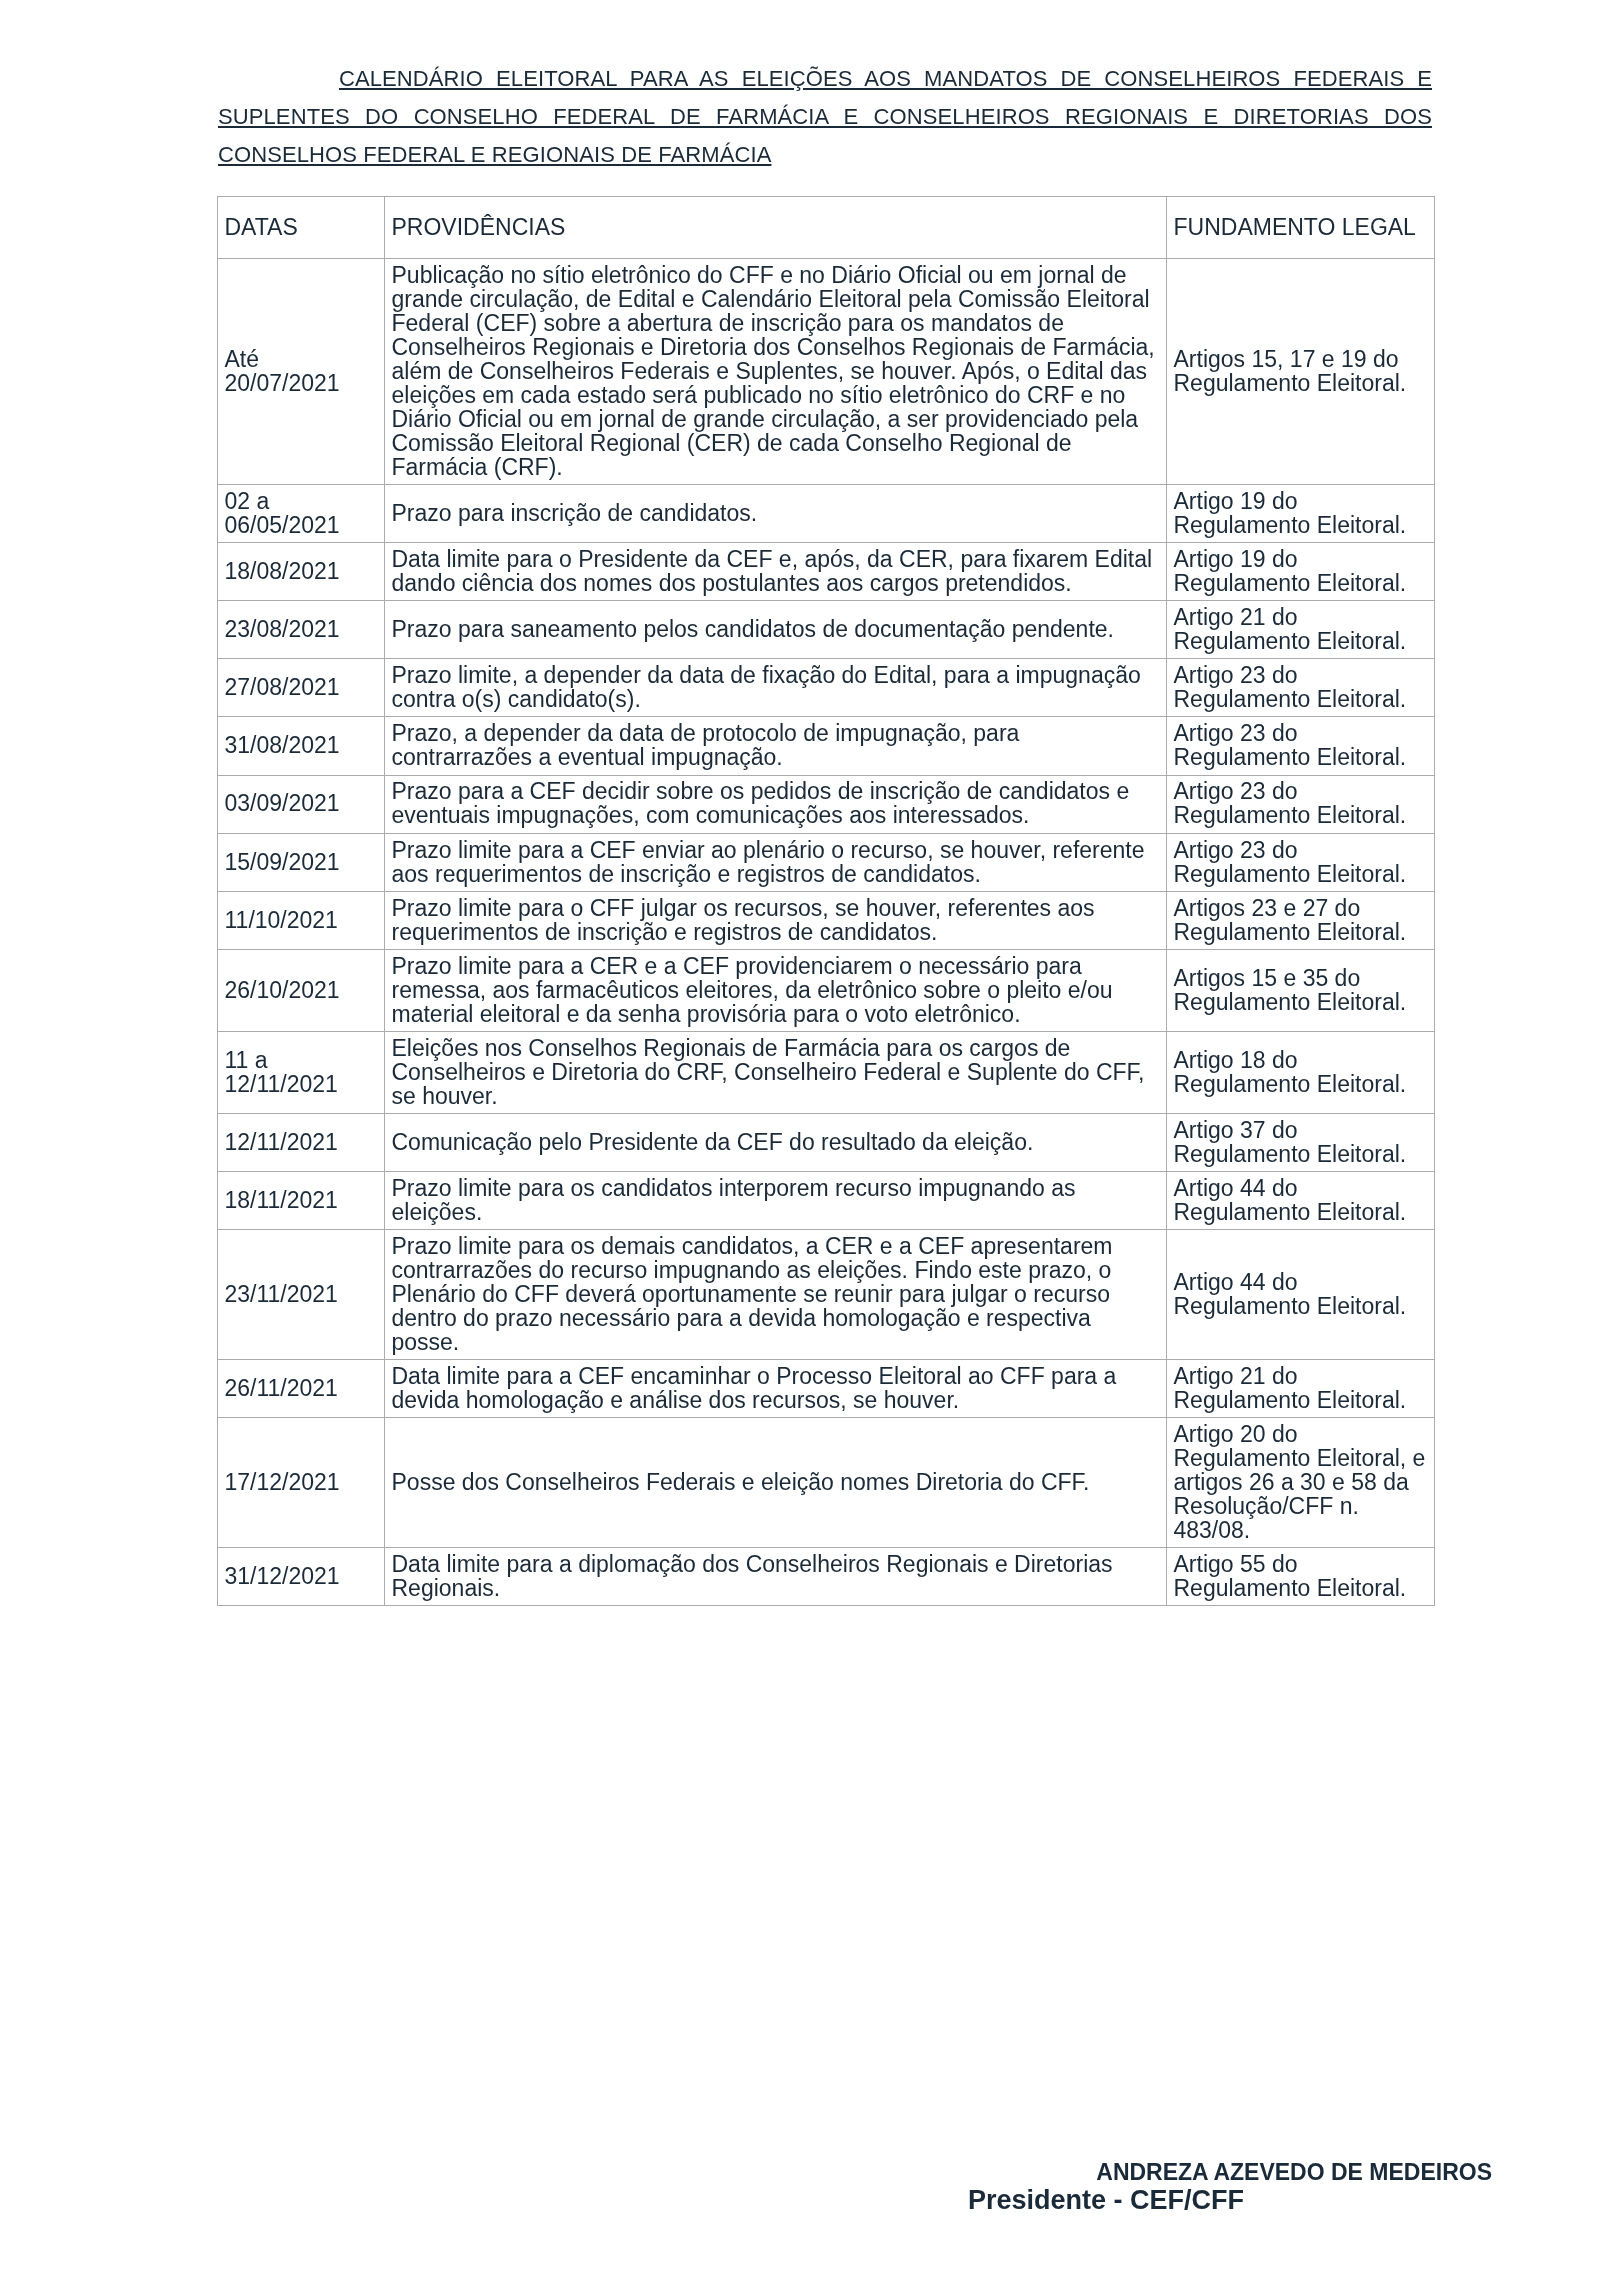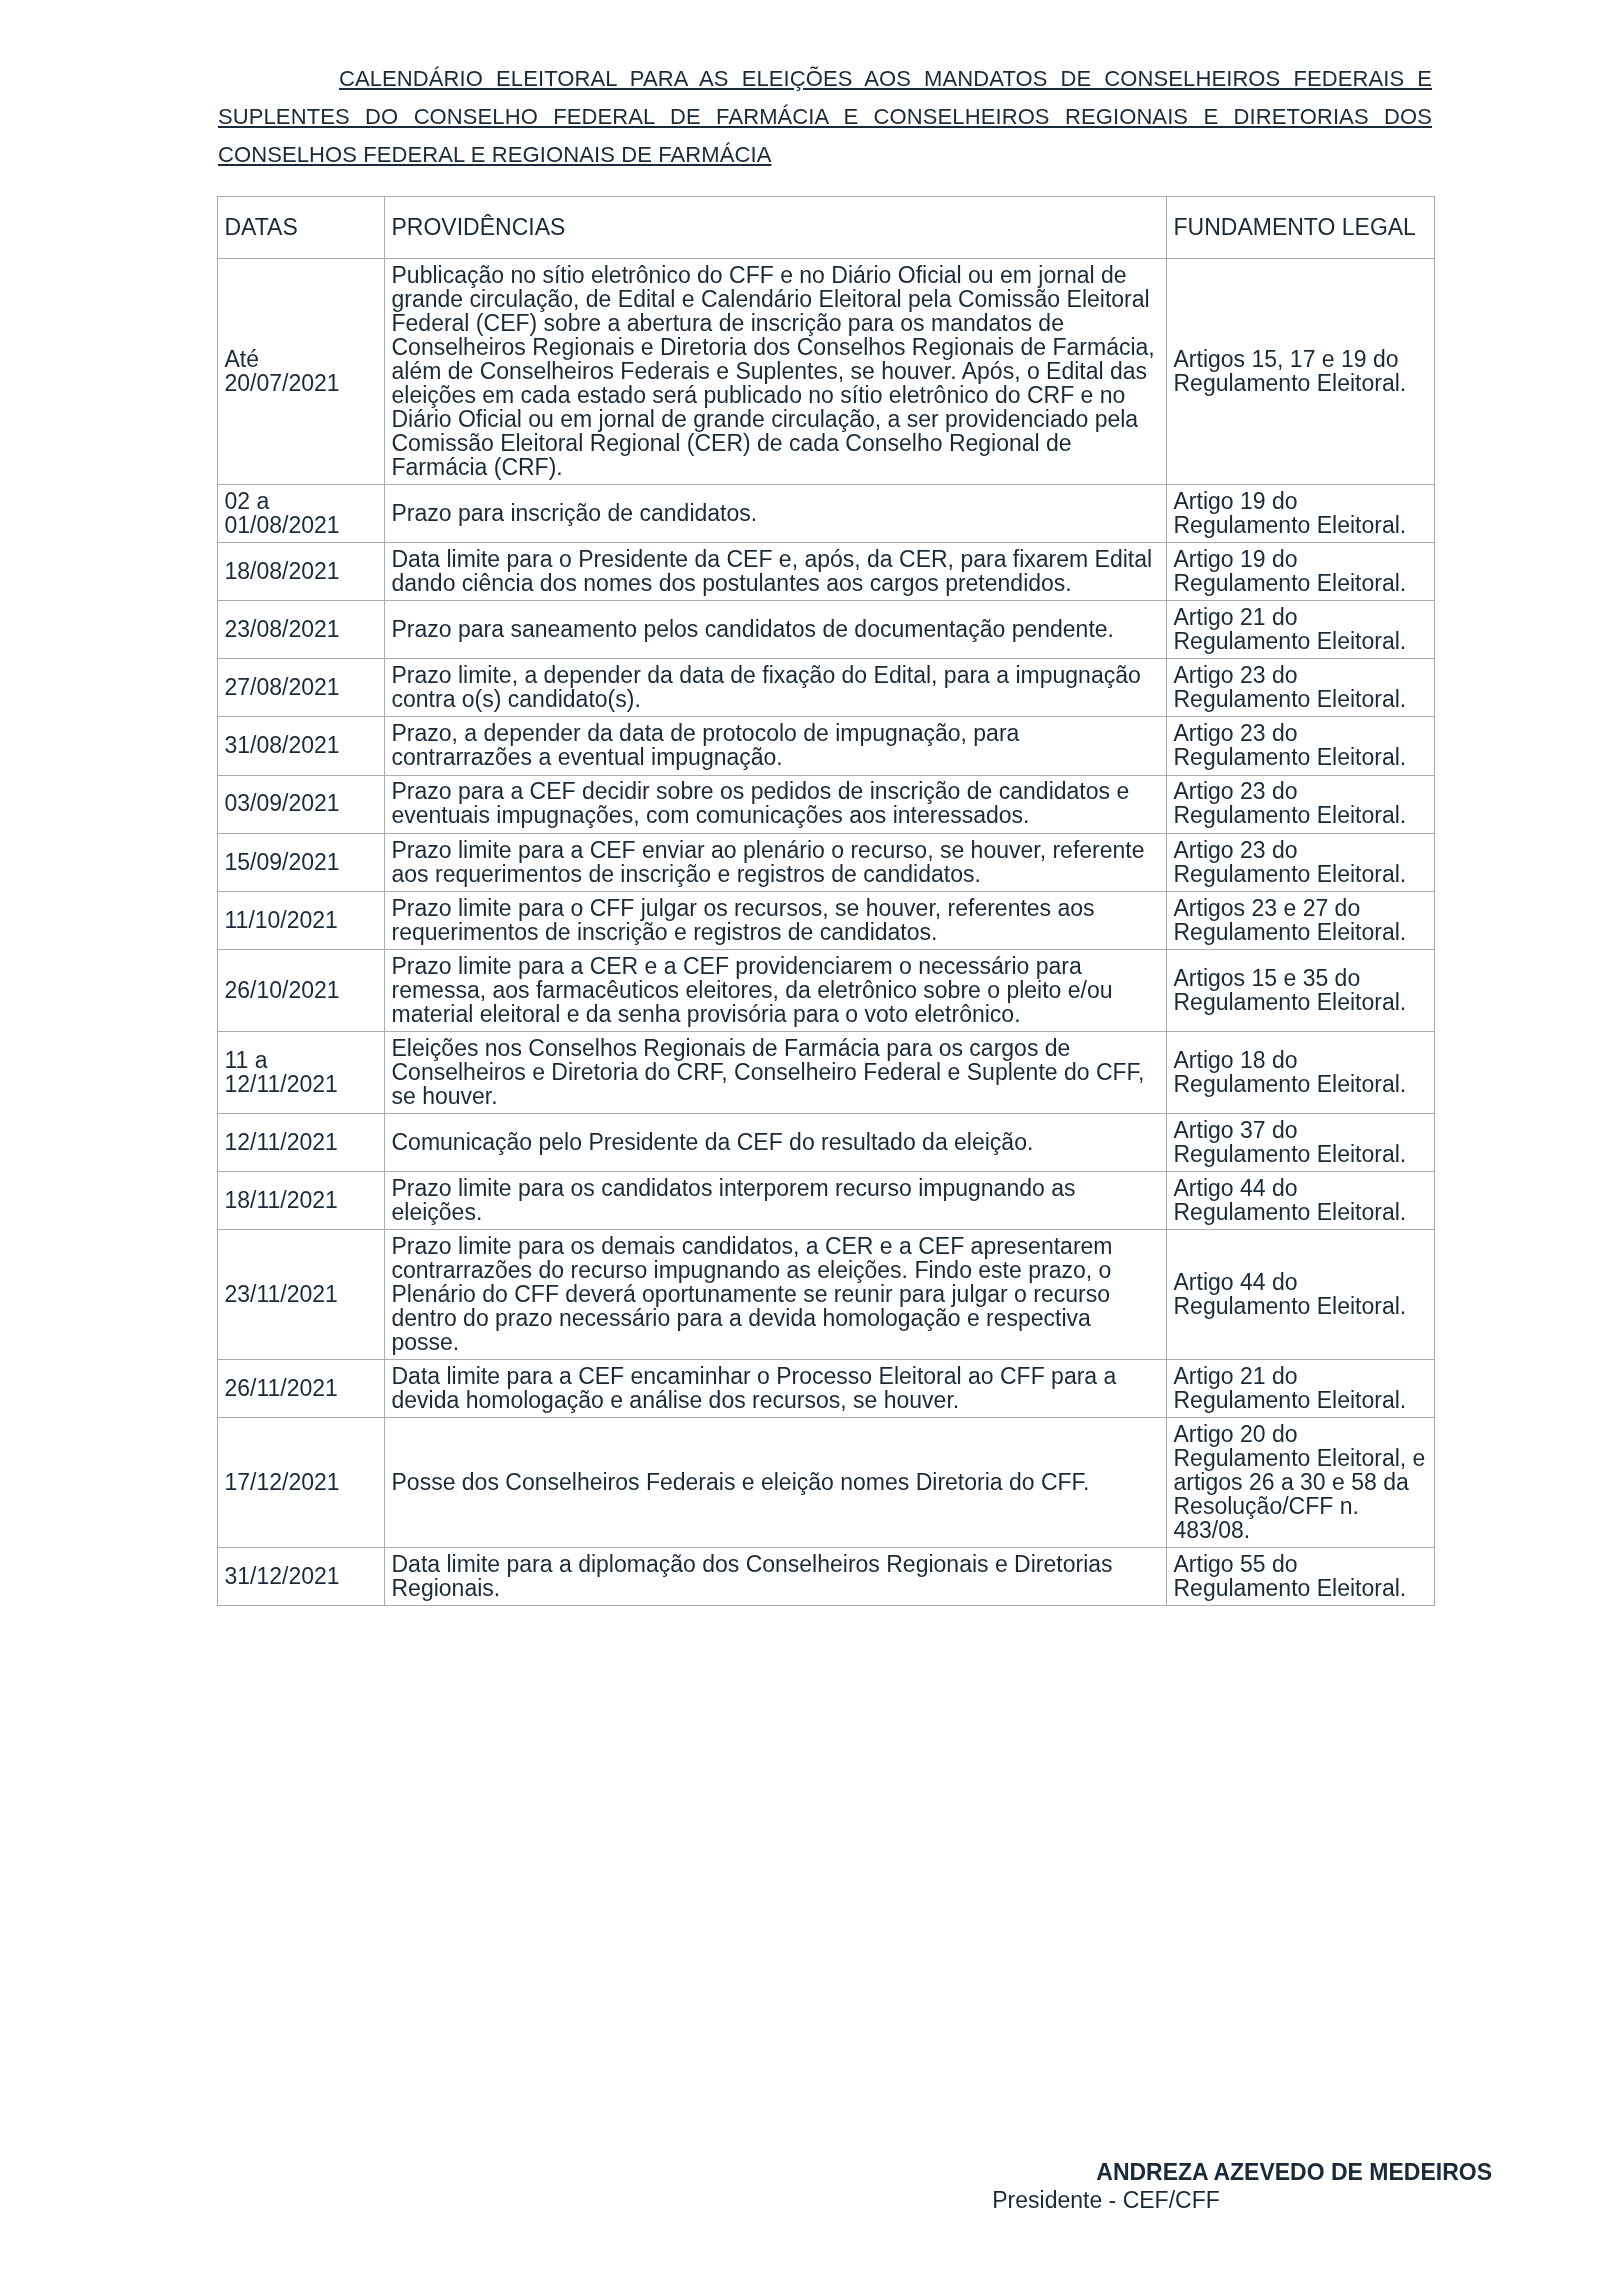--- a/index.html
+++ b/index.html
@@ -25,21 +25,21 @@
   table.cal col.c1 { width: 167px; }
   table.cal col.c2 { width: 782px; }
   table.cal col.c3 { width: 268px; }
   table.cal tr.head td { height: 52px; }
   .c-date { white-space: pre-line; }
   .sig {
     position: absolute; left: 720px; top: 2158px; width: 772px;
     text-align: center;
   }
   .sig-name { font-weight: bold; font-size: 23px; line-height: 29px; margin-left: -26px; text-align: right; }
-  .sig-role { font-size: 23px; line-height: 27.5px; }
+  .sig-role { font-size: 27px; line-height: 27.5px; font-weight: bold; }
 </style>
 </head>
 <body>
 
 <div class="title">CALENDÁRIO ELEITORAL PARA AS ELEIÇÕES AOS MANDATOS DE CONSELHEIROS FEDERAIS E SUPLENTES DO CONSELHO FEDERAL DE FARMÁCIA E CONSELHEIROS REGIONAIS E DIRETORIAS DOS CONSELHOS FEDERAL E REGIONAIS DE FARMÁCIA</div>
 
 <table class="cal">
   <colgroup>
       <col class="c1">
       <col class="c2">
@@ -52,21 +52,21 @@
       <td>FUNDAMENTO LEGAL</td>
     </tr>
   <tr>
         <td class="c-date">Até
 20/07/2021</td>
         <td>Publicação no sítio eletrônico do CFF e no Diário Oficial ou em jornal de grande circulação, de Edital e Calendário Eleitoral pela Comissão Eleitoral Federal (CEF) sobre a abertura de inscrição para os mandatos de Conselheiros Regionais e Diretoria dos Conselhos Regionais de Farmácia, além de Conselheiros Federais e Suplentes, se houver. Após, o Edital das eleições em cada estado será publicado no sítio eletrônico do CRF e no Diário Oficial ou em jornal de grande circulação, a ser providenciado pela Comissão Eleitoral Regional (CER) de cada Conselho Regional de Farmácia (CRF).</td>
         <td>Artigos 15, 17 e 19 do Regulamento Eleitoral.</td>
       </tr>
       <tr>
         <td class="c-date">02  a
-01/08/2021</td>
+06/05/2021</td>
         <td>Prazo para inscrição de candidatos.</td>
         <td>Artigo 19 do Regulamento Eleitoral.</td>
       </tr>
       <tr>
         <td class="c-date">18/08/2021</td>
         <td>Data limite para o Presidente da CEF e, após, da CER, para fixarem Edital dando ciência dos nomes dos postulantes aos cargos pretendidos.</td>
         <td>Artigo 19 do Regulamento Eleitoral.</td>
       </tr>
       <tr>
         <td class="c-date">23/08/2021</td>

